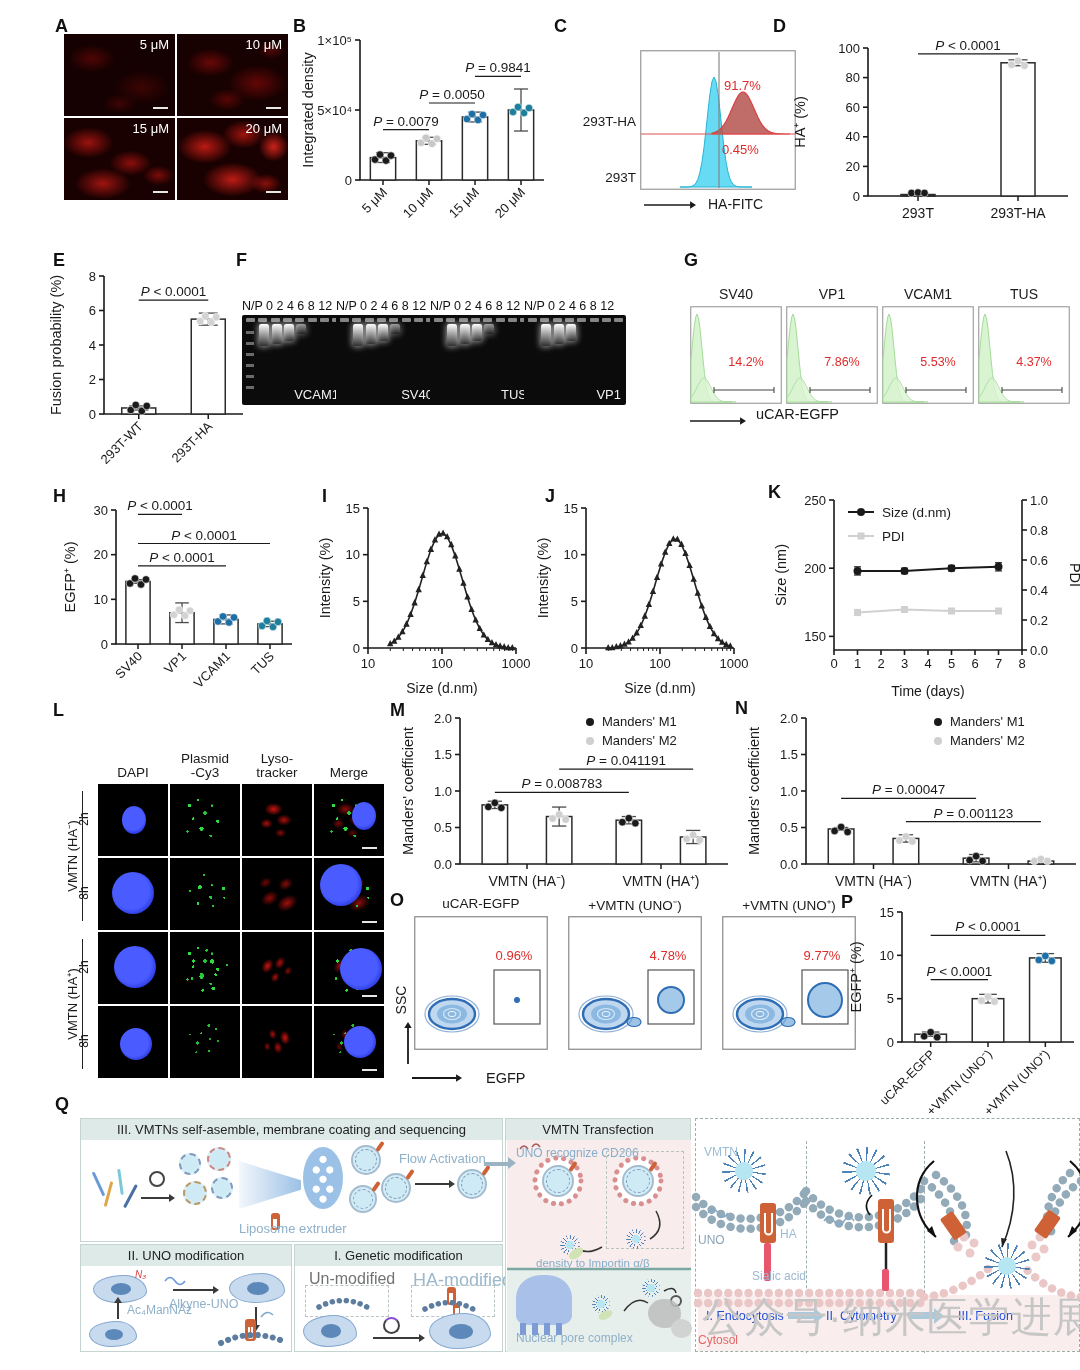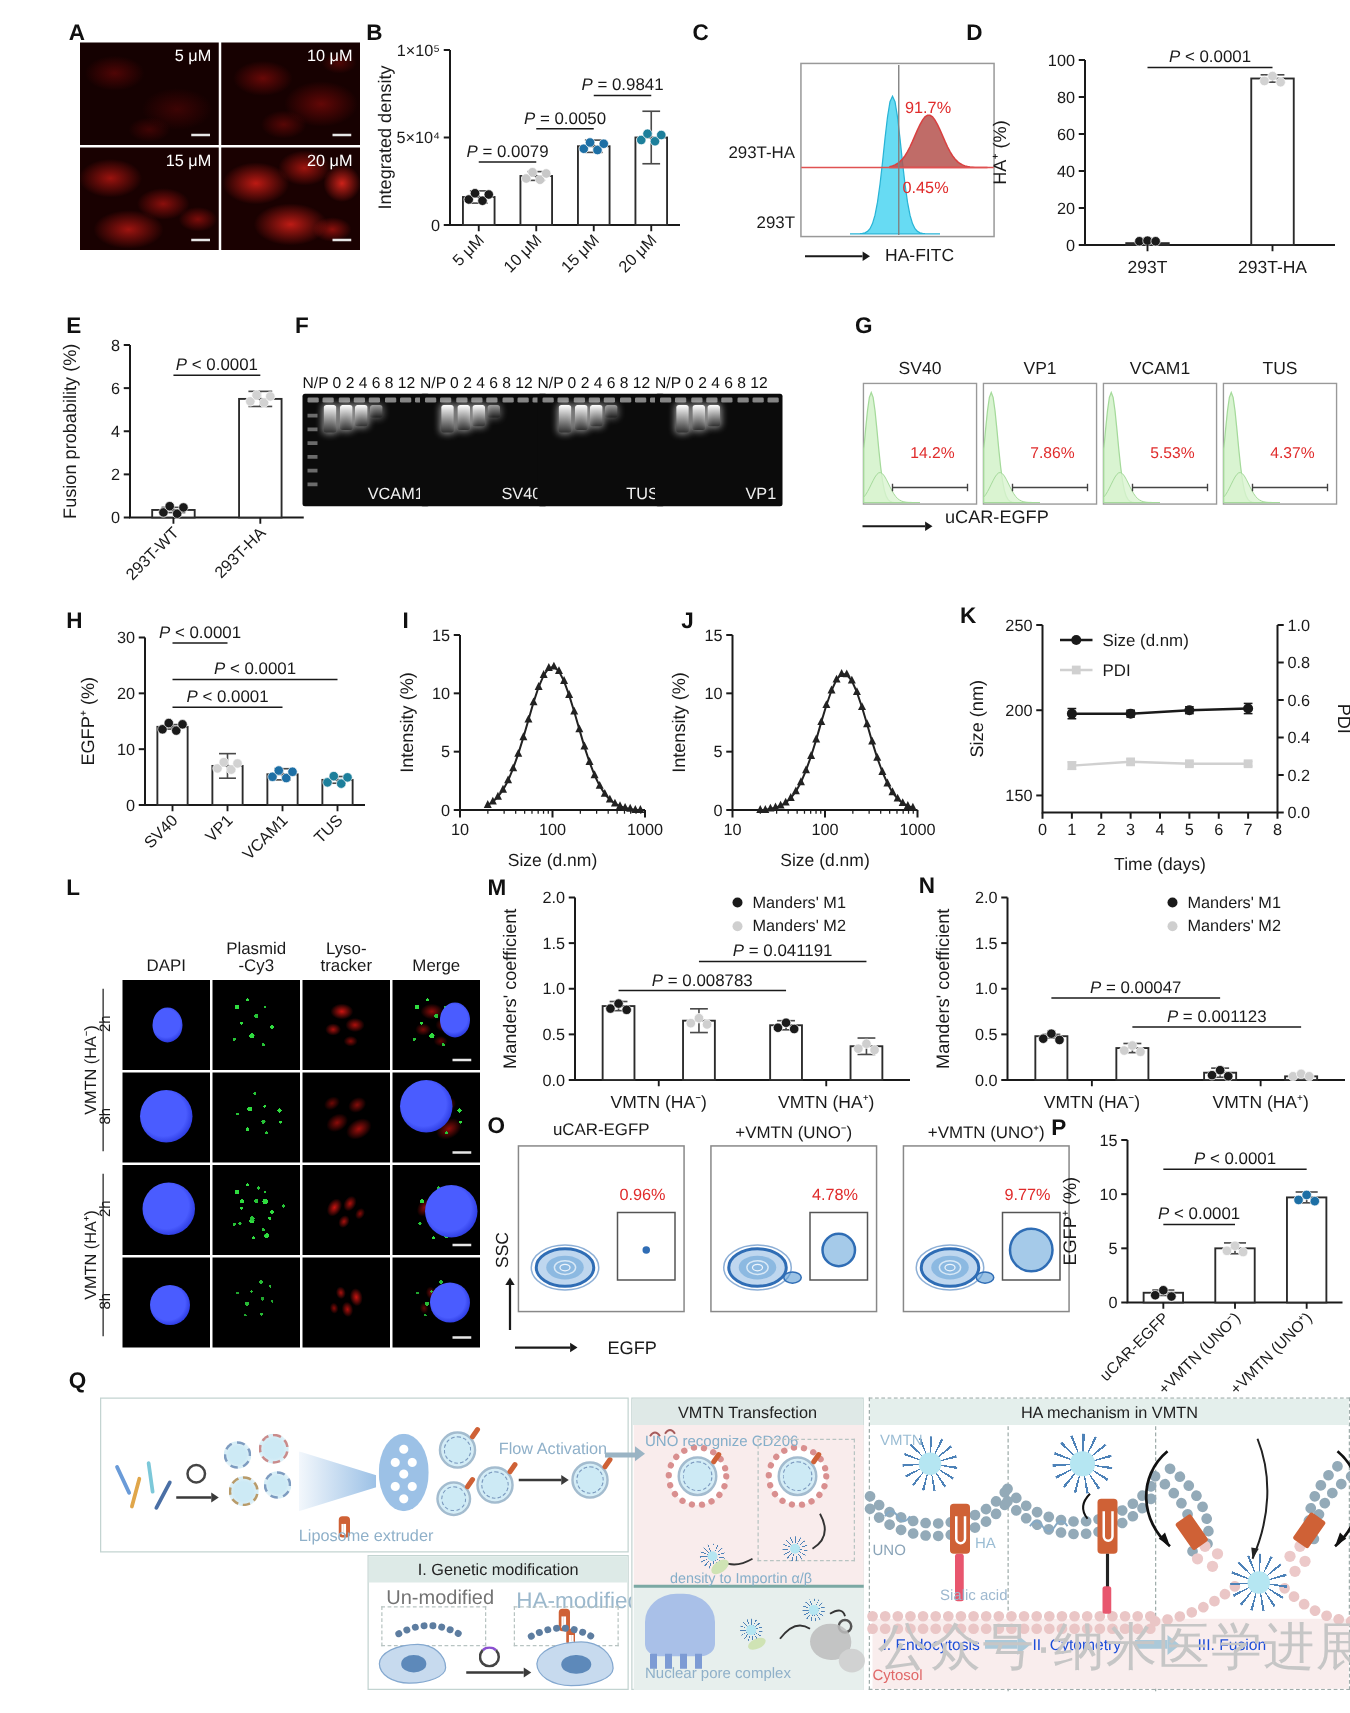--- a/index.html
+++ b/index.html
@@ -971,20 +971,21 @@
           <div class="gs g4"></div>
           <div class="nb nb-m" style="left:30px;top:20px"></div>
           <span class="sbw"></span>
         </div>
     </div>
   </div>
 
   <div id="panel-Q">
 
     <div class="qbox" style="left:0;top:6px;width:423px;height:124px">
+      <div class="qhead">III. VMTNs self-asemble, membrane coating and sequencing</div>
       <div class="dna" style="left:16px;top:52px;background:#6a9bd8;transform:rotate(-25deg)"></div>
       <div class="dna" style="left:26px;top:62px;background:#e0a64a;transform:rotate(15deg)"></div>
       <div class="dna" style="left:38px;top:50px;background:#7cc8d9;transform:rotate(-8deg)"></div>
       <div class="dna" style="left:48px;top:64px;background:#4a6fa5;transform:rotate(28deg)"></div>
       <div class="ring" style="left:68px;top:52px;width:12px;height:12px"></div>
       <div class="qarr" style="left:60px;top:78px;width:28px"></div>
       <div class="vmtn" style="left:98px;top:34px;width:22px;height:22px"></div>
       <div class="vmtn" style="left:126px;top:28px;width:24px;height:24px;border-color:#c98b8b"></div>
       <div class="vmtn" style="left:102px;top:62px;width:24px;height:24px;border-color:#b89b6a"></div>
       <div class="vmtn" style="left:130px;top:58px;width:22px;height:22px"></div>
@@ -993,20 +994,38 @@
       <div class="extruder" style="left:222px;top:28px"></div>
       <div class="qlabel" style="left:158px;top:102px;font-size:13px">Liposome extruder</div>
       <div class="vmtn coated" style="left:270px;top:26px;width:30px;height:30px"></div>
       <div class="vmtn coated" style="left:300px;top:54px;width:30px;height:30px"></div>
       <div class="vmtn coated" style="left:268px;top:66px;width:28px;height:28px"></div>
       <div class="qlabel" style="left:318px;top:32px;font-size:13px">Flow Activation</div>
       <div class="qarr" style="left:334px;top:64px;width:34px"></div>
       <div class="vmtn coated" style="left:376px;top:50px;width:30px;height:30px"></div>
     </div>
 
+    <div class="qbox" style="left:0;top:132px;width:212px;height:108px">
+      <div class="qhead">II. UNO modification</div>
+      <div class="qcell" style="left:12px;top:30px;width:52px;height:26px"></div>
+      <div class="qlabel" style="left:54px;top:24px;color:#e04040;font-size:10px;font-style:italic">N₃</div>
+      <div class="qcell" style="left:8px;top:76px;width:46px;height:24px"></div>
+      <div class="qarr-u" style="left:36px;top:58px;height:16px"></div>
+      <div class="qlabel" style="left:46px;top:58px">Ac₄ManNAz</div>
+      <div class="qarr" style="left:92px;top:44px;width:40px"></div>
+      <div class="qlabel" style="left:88px;top:52px;font-size:12.5px">Alkyne-UNO</div>
+      <div class="qcell" style="left:148px;top:28px;width:54px;height:28px"></div>
+      <div class="qarr-d" style="left:174px;top:62px;height:18px"></div>
+      <div class="haprot" style="left:164px;top:74px;width:11px;height:22px"></div>
+      <svg class="abs" style="left:0;top:0" width="212" height="108">
+        <path d="M84,36 q5,-7 10,0 t10,0" stroke="#6a9bd8" stroke-width="1.5" fill="none"></path>
+        <path d="M140,98 q30,-15 62,-2" stroke="#5d7da0" stroke-width="6" fill="none" stroke-dasharray="0.1 7.5" stroke-linecap="round"></path>
+        <path d="M180,72 q6,-8 12,-2" stroke="#7fa9c9" stroke-width="1.5" fill="none"></path>
+      </svg>
+    </div>
 
     <div class="qbox" style="left:214px;top:132px;width:209px;height:108px">
       <div class="qhead">I. Genetic modification</div>
       <div class="qlabel" style="left:14px;top:25px;font-size:16px;color:#737373">Un-modified</div>
       <div class="qlabel" style="left:118px;top:25px;font-size:18px;color:#9bb8cc">HA-modified</div>
       <div class="qdash" style="left:10px;top:40px;width:82px;height:30px"></div>
       <div class="qdash" style="left:116px;top:40px;width:82px;height:30px"></div>
       <div class="haprot" style="left:152px;top:42px;width:9px;height:18px"></div>
       <div class="qcell" style="left:8px;top:70px;width:52px;height:30px"></div>
       <div class="ring pur" style="left:88px;top:72px;width:13px;height:13px"></div>
@@ -1044,21 +1063,20 @@
       <div class="qlabel" style="left:30px;top:138px;font-size:11.5px;color:#85aec9">density to Importin α/β</div>
       <div class="npc" style="left:10px;top:156px"></div>
       <div class="burst" style="left:86px;top:176px;width:18px;height:18px"></div>
       <div class="bean" style="left:92px;top:192px;width:15px;height:8px;transform:rotate(-25deg)"></div>
       <div class="burst" style="left:136px;top:160px;width:18px;height:18px"></div>
       <div class="qlabel" style="left:10px;top:212px;color:#8fb0c9">Nuclear pore complex</div>
     </div>
     <div class="qarr gray" style="left:404px;top:50px;width:24px;z-index:3"></div>
 
     <div class="qbox dashed" style="left:615px;top:6px;width:385px;height:234px">
-      <div class="qhead" style="background:#e4efec">HA mechanism in VMTN</div>
       <div class="qdashline" style="left:110px;top:22px;height:212px"></div>
       <div class="qdashline" style="left:228px;top:22px;height:212px"></div>
       <svg class="abs" style="left:0;top:0" width="385" height="234">
         <rect x="2" y="176" width="381" height="56" fill="#f9eded"></rect>
         <path d="M0,78 C26,108 84,108 110,72" stroke="#93aab8" stroke-width="8.5" fill="none" stroke-dasharray="0.1 10" stroke-linecap="round"></path>
         <path d="M0,88 C26,118 84,118 110,82" stroke="#93aab8" stroke-width="8.5" fill="none" stroke-dasharray="0.1 10" stroke-linecap="round"></path>
         <path d="M110,72 C140,108 198,108 228,66" stroke="#93aab8" stroke-width="8.5" fill="none" stroke-dasharray="0.1 10" stroke-linecap="round"></path>
         <path d="M110,82 C140,118 198,118 228,76" stroke="#93aab8" stroke-width="8.5" fill="none" stroke-dasharray="0.1 10" stroke-linecap="round"></path>
         <path d="M228,62 C250,78 262,100 258,122" stroke="#93aab8" stroke-width="8.5" fill="none" stroke-dasharray="0.1 10" stroke-linecap="round"></path>
         <path d="M240,56 C262,72 274,94 270,116" stroke="#93aab8" stroke-width="8.5" fill="none" stroke-dasharray="0.1 10" stroke-linecap="round"></path>

